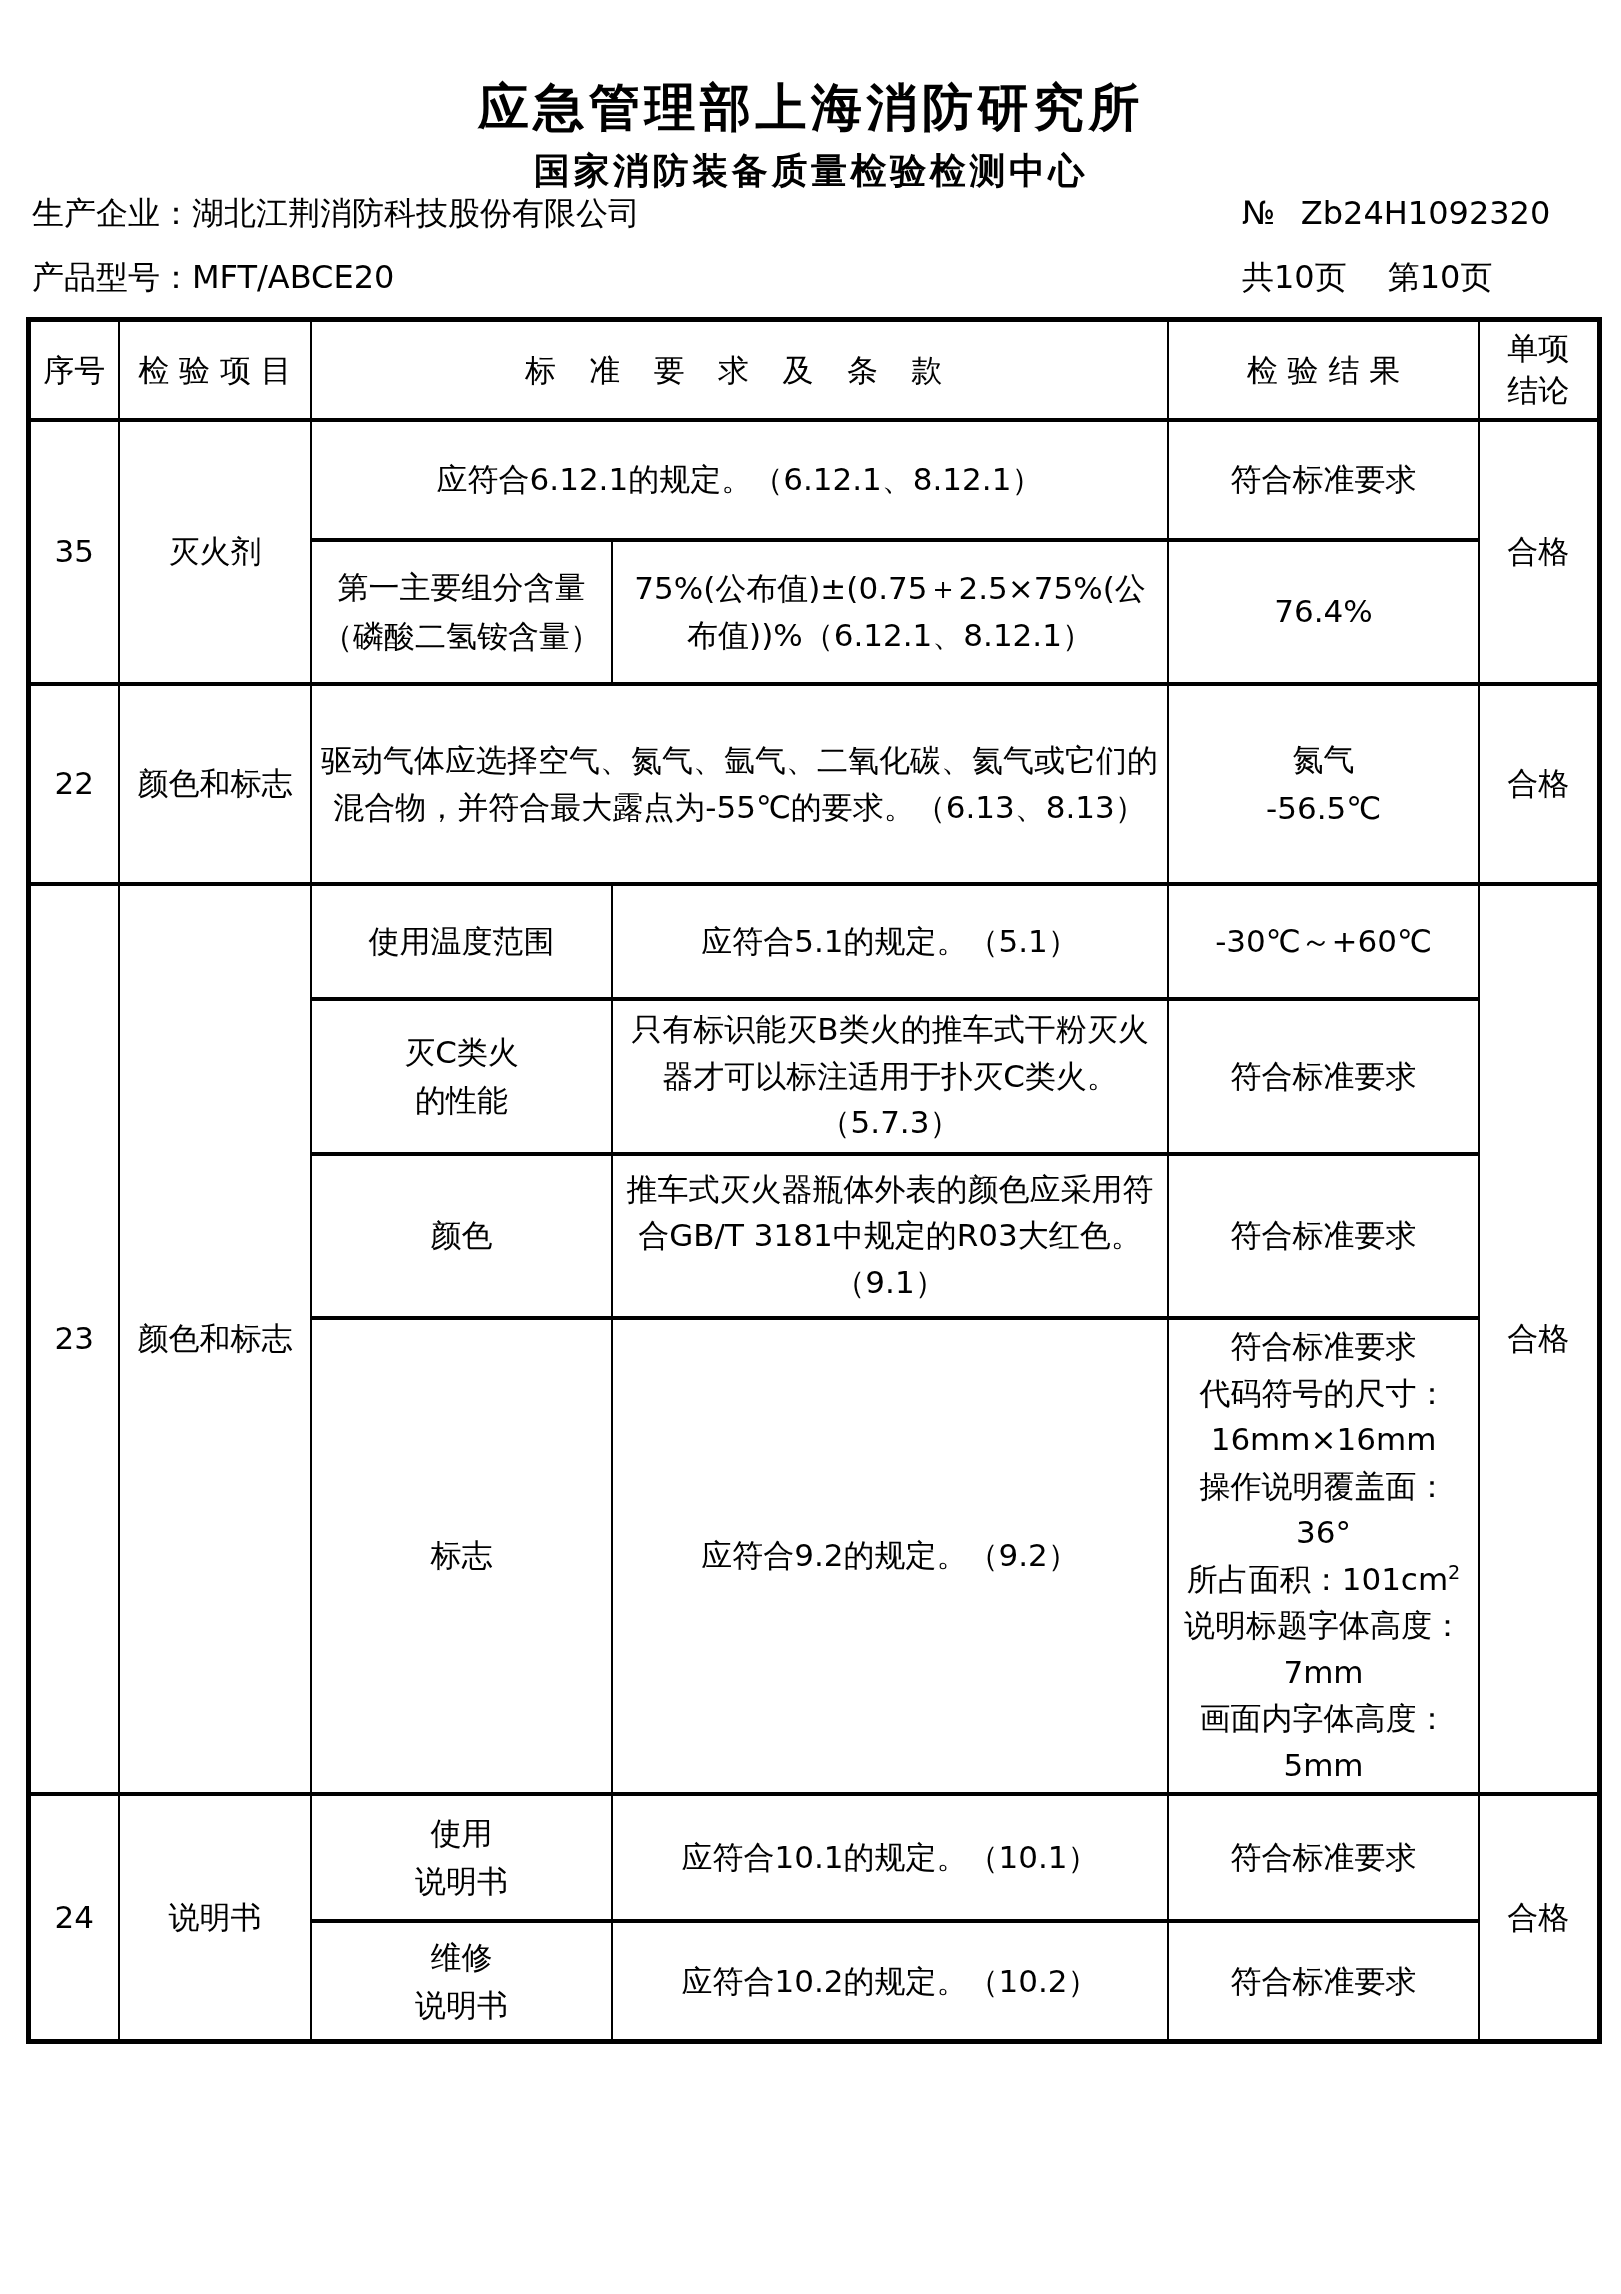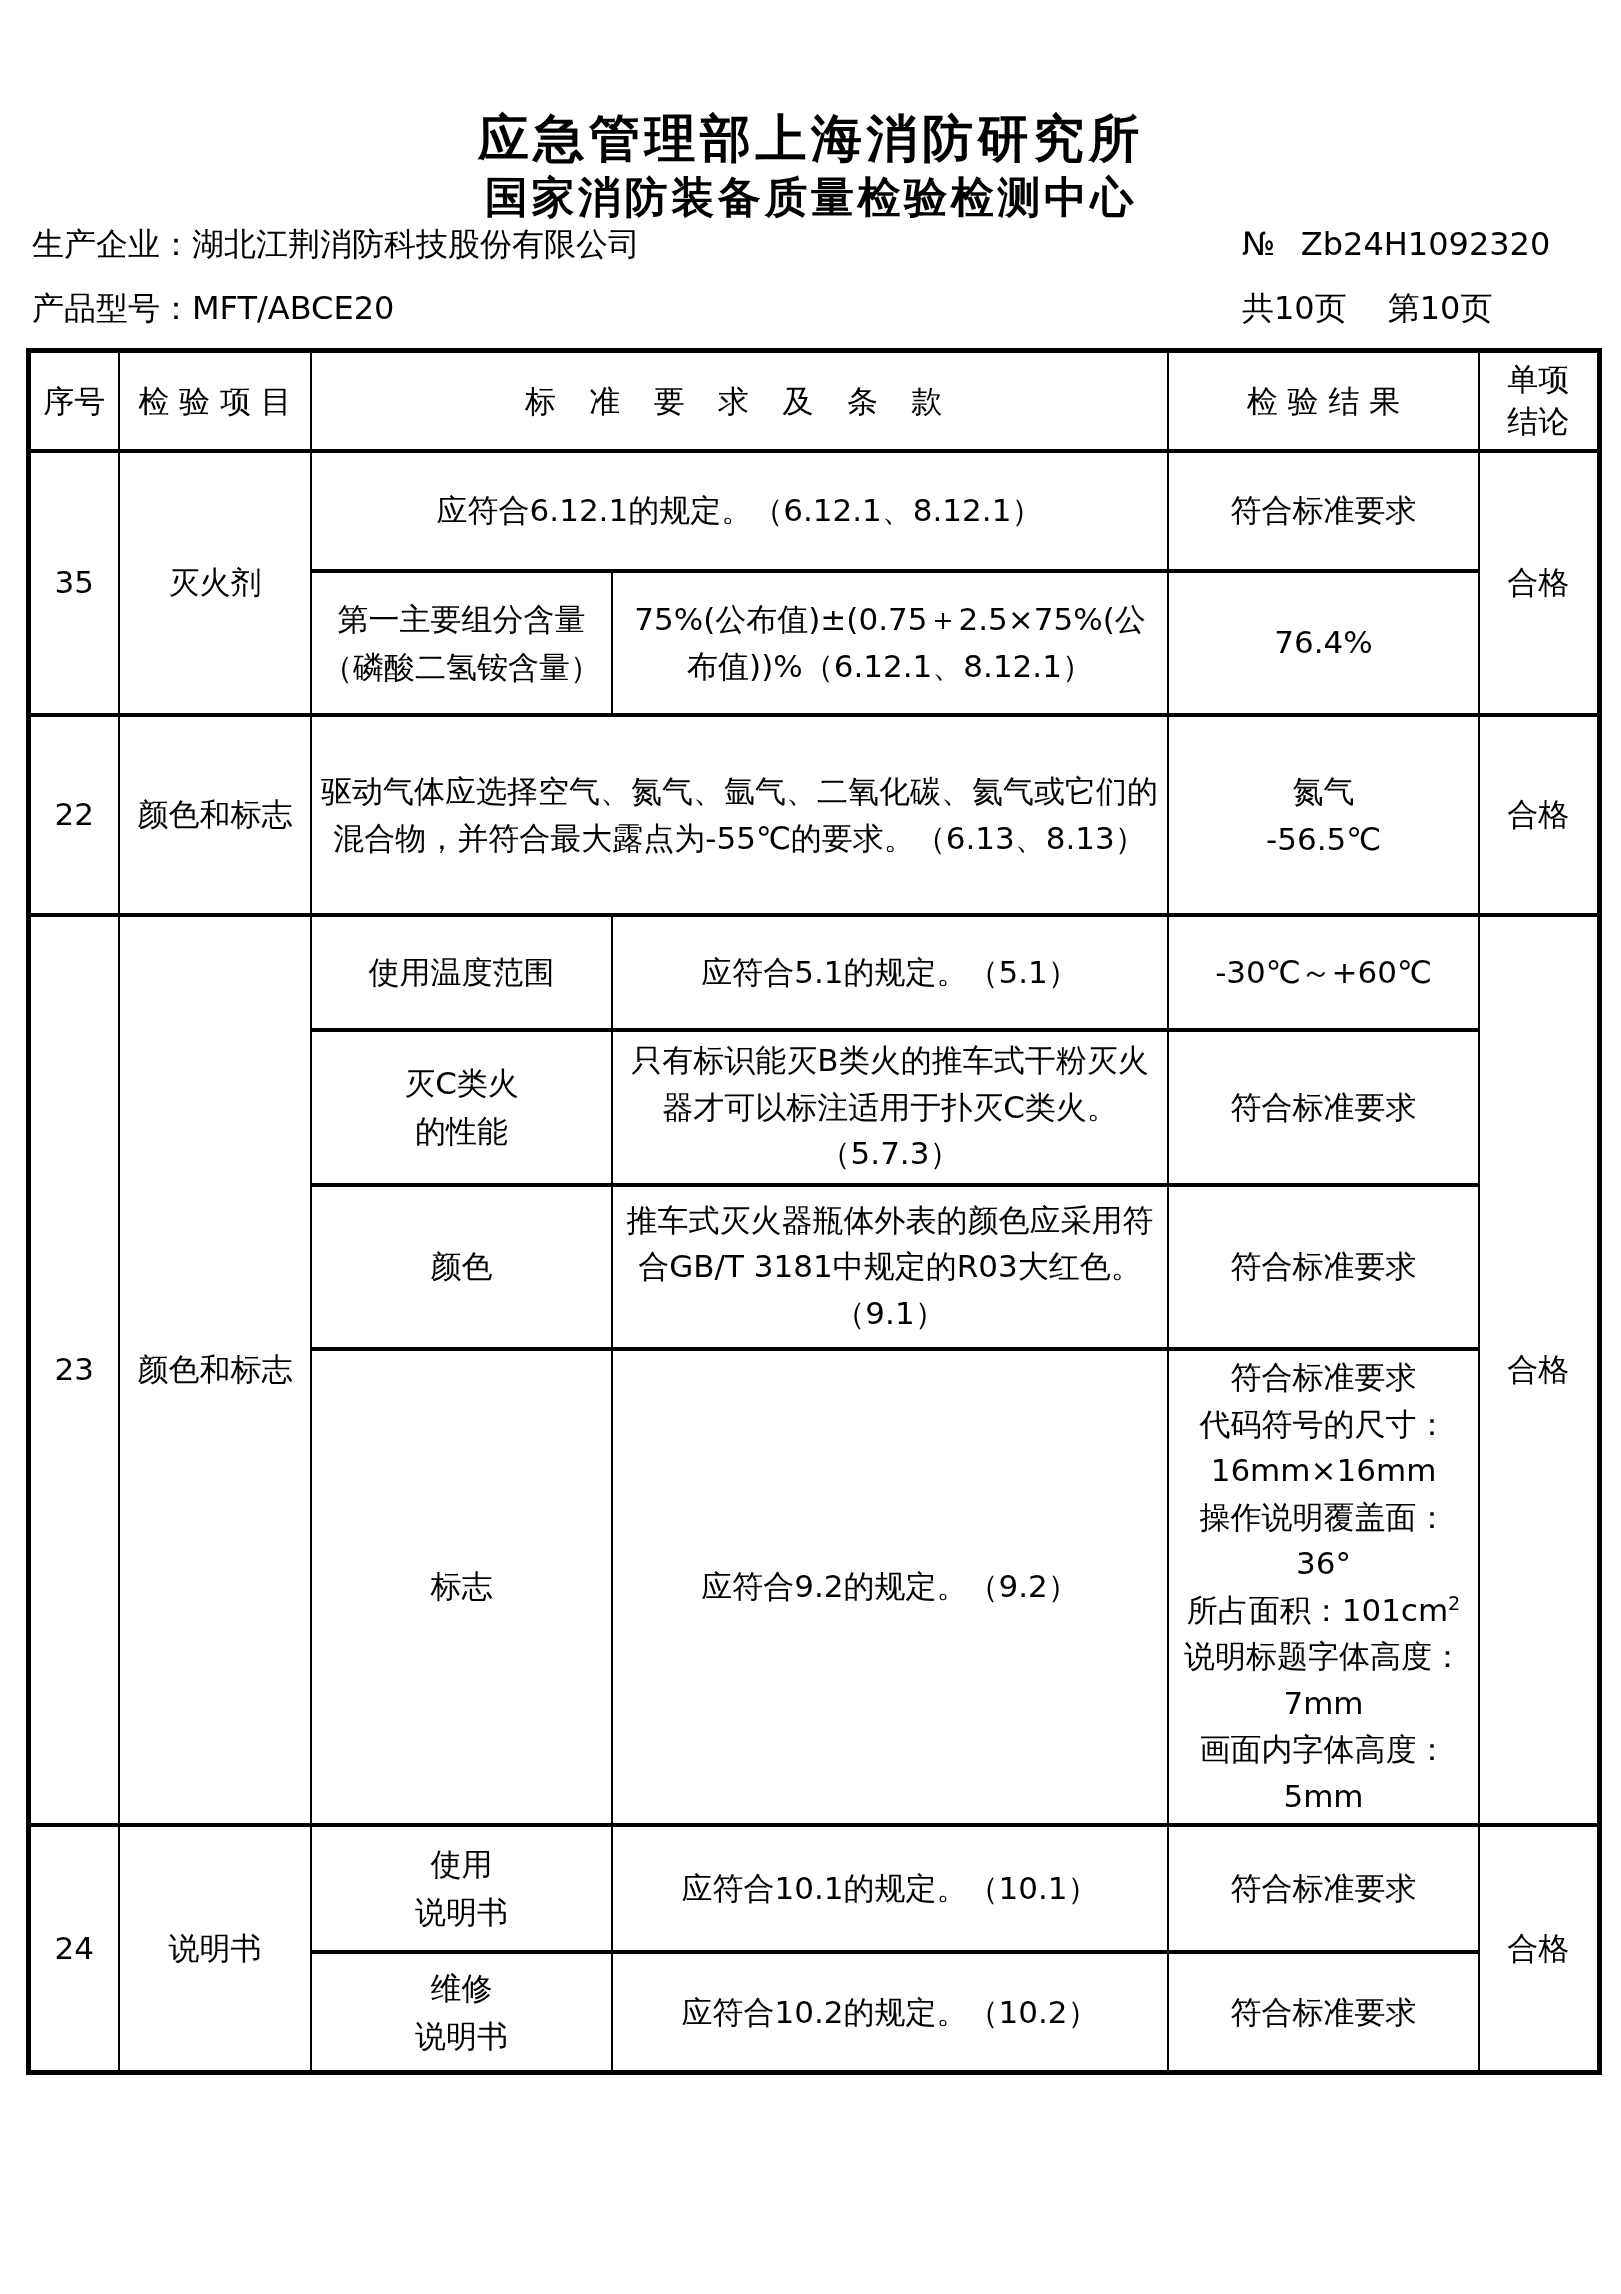--- a/index.html
+++ b/index.html
@@ -4,23 +4,23 @@
 <style>
   html,body { margin:0; padding:0; background:#ffffff; }
   .page {
     position:relative;
     width:1622px; height:2295px;
     background:#ffffff; color:#000;
     font-family:"DejaVu Sans","Liberation Sans",sans-serif;
     overflow:hidden;
   }
   
-  .titles { text-align:center; padding-top:110px; }
+  .titles { text-align:center; padding-top:79px; }
   .title-1 { font-size:51px; font-weight:bold; letter-spacing:4.5px; line-height:1.15; }
-  .title-2 { font-size:43px; font-weight:bold; letter-spacing:3.6px; line-height:1.15; margin-top:4px; }
+  .title-2 { font-size:36px; font-weight:bold; letter-spacing:3.6px; line-height:1.15; margin-top:12px; }
   .title-3 { font-size:41px; font-weight:bold; letter-spacing:3.6px; line-height:1.15; margin-top:9px; }
 
   
   .info-line { position:relative; font-size:32px; margin-left:32px; height:44px; line-height:44px; }
   .info-1 { }
   .info-2 { margin-top:20px; }
   .right-block { position:absolute; left:1210px; top:0; white-space:nowrap; }
   .no-symbol { margin-right:25.5px; }
   .page-current { margin-left:41px; }
 

